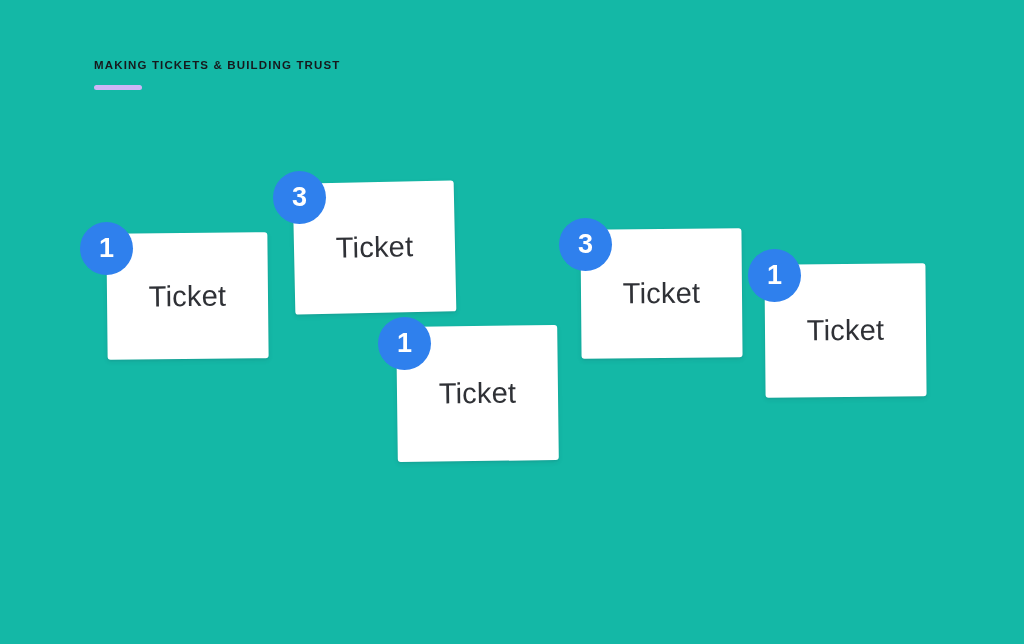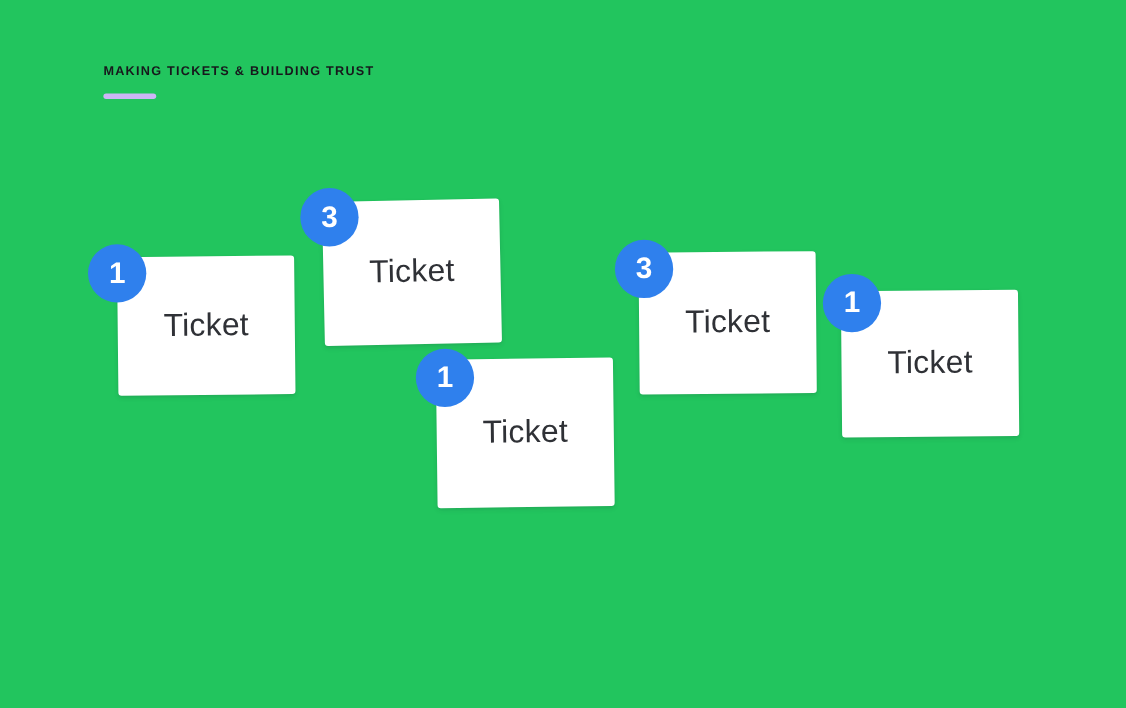--- a/index.html
+++ b/index.html
@@ -75,21 +75,21 @@
     justify-content: center;
     font-size: 27px;
     font-weight: bold;
     line-height: 1;
     font-family: "Liberation Sans", sans-serif;
   }
 </style>
 </head>
 <body style="background: rgb(247, 248, 251);">
 
-<div id="stage" style="background: #22c55e;">
+<div id="stage" style="background: #14b8a6;">
 
   <div class="heading-block">
     <div class="heading-text">MAKING TICKETS &amp; BUILDING TRUST</div>
     <div class="heading-rule" style="background: rgb(205, 182, 247);"></div>
   </div>
 
   <div id="tickets-layer">
       <div class="ticket" style="left: 107px; top: 233px; width: 161px; height: 126px; transform: rotate(-0.6deg); background: rgb(255, 255, 255);">
         <div class="ticket-label" style="color: rgb(47, 49, 54);">Ticket</div>
       </div>

